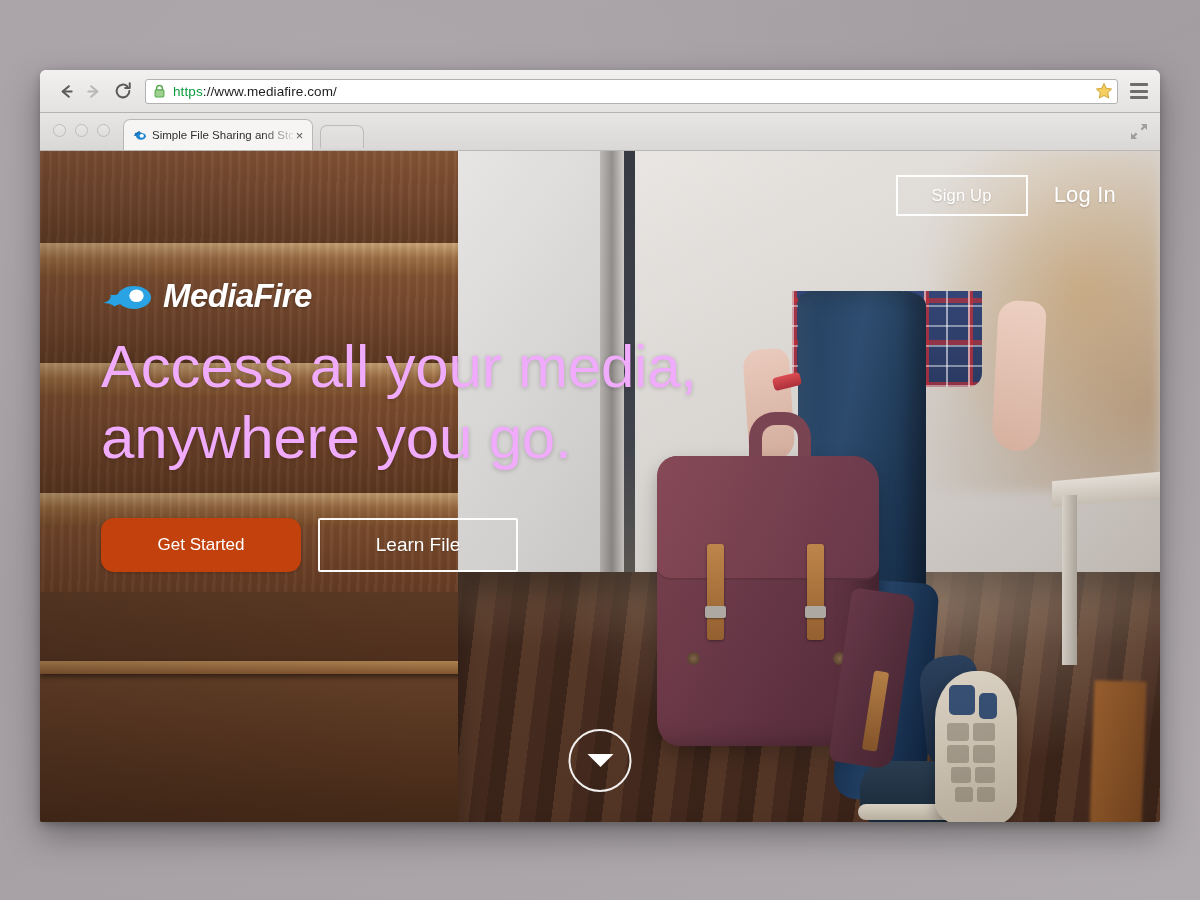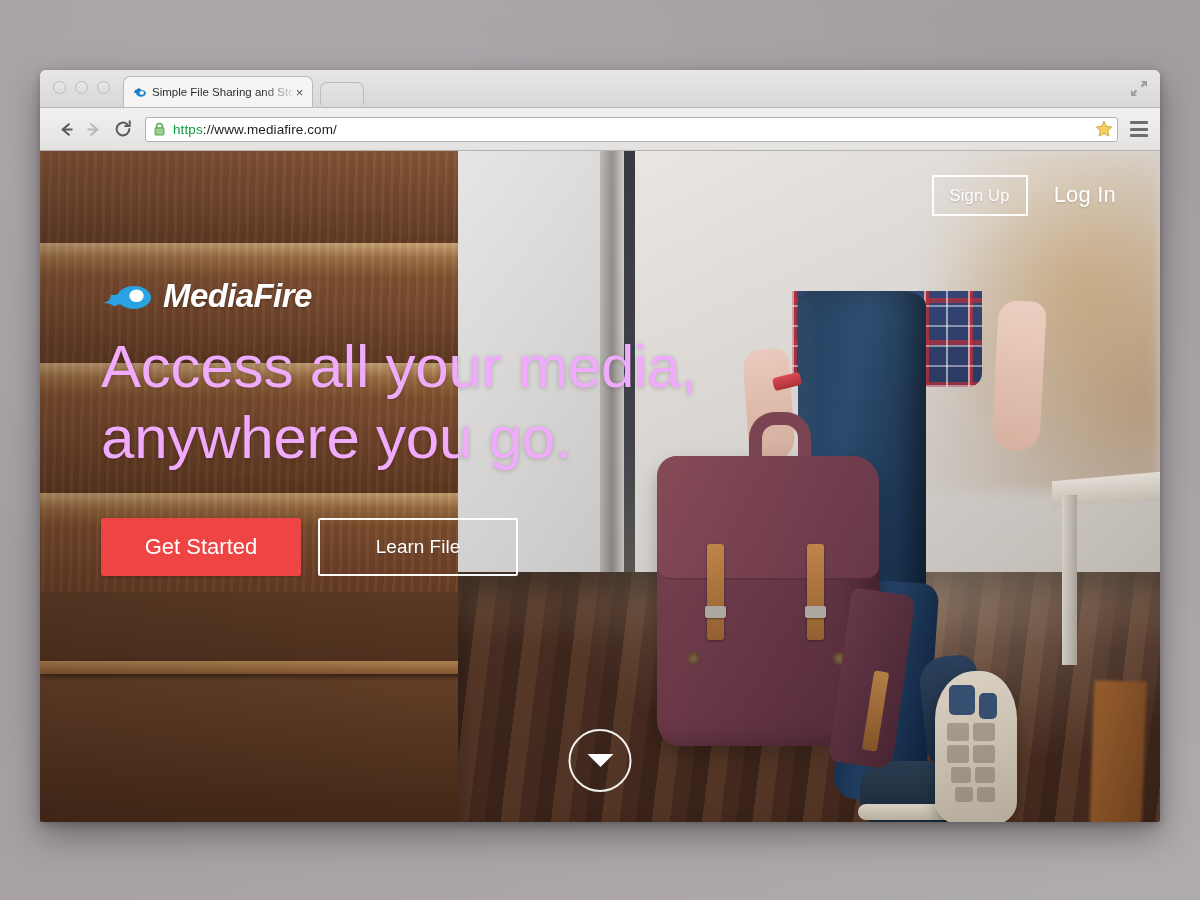--- a/index.html
+++ b/index.html
@@ -392,21 +392,21 @@
 
   
   #site-nav {
     position: absolute; right: 22px; top: 22px;
     display: flex; align-items: center; gap: 4px;
     z-index: 5;
   }
   #signup-button {
     color: #ffffff;
     font-size: 16.5px;
-    padding: 9px 16px;
+    padding: 9px 34px;
     border: 2px solid rgba(255,255,255,.95);
     background: transparent;
     letter-spacing: .2px;
     cursor: pointer;
     text-shadow: 0 1px 2px rgba(0,0,0,.18);
   }
   #login-link {
     color: #ffffff;
     font-size: 22px;
     padding: 9px 22px;
@@ -438,28 +438,28 @@
     color: #f0abfc;
     font-weight: 300;
     margin: 0 0 44px 0;
     letter-spacing: -.2px;
     text-shadow: 0 1px 5px rgba(0,0,0,.22);
     max-width: 660px;
   }
   #hero-headline .line { display: block; }
   #hero-actions { display: flex; gap: 17px; }
   #get-started-button {
-    background: #ef4444;
+    background: #c2410c;
     color: #ffffff;
-    font-size: 22px;
+    font-size: 17px;
     padding: 16px 0;
     width: 200px;
     text-align: center;
     border: none;
-    border-radius: 2px;
+    border-radius: 13px;
     cursor: pointer;
     box-shadow: 0 1px 3px rgba(0,0,0,.2);
   }
   #learn-more-button {
     background: transparent;
     color: #ffffff;
     font-size: 19px;
     padding: 14px 0;
     width: 200px;
     text-align: center;
@@ -482,50 +482,20 @@
     width: 0; height: 0;
     border-left: 13px solid transparent;
     border-right: 13px solid transparent;
     border-top: 13px solid #ffffff;
   }
 </style>
 </head>
 <body>
 
 <div id="browser-window">
-
-  <div id="tab-strip">
-
-    <div id="traffic-lights">
-      <span class="traffic-light"></span>
-      <span class="traffic-light"></span>
-      <span class="traffic-light"></span>
-    </div>
-
-    <div id="browser-tab">
-      <span id="tab-favicon">
-        <svg viewBox="0 0 16 16" width="15" height="15" aria-hidden="true">
-          <path d="M1 8.6c1.6-.6 2.4-1.9 2.1-3.2C5 5 6.6 4.2 7.6 3c.4 1.3 1.5 1.9 2.8 2.1-.9.8-1.3 1.8-1.2 2.9C7.6 7.6 6.3 8 5.4 8.9 4.2 8.3 2.6 8.2 1 8.6z" fill="#1a6fb5"></path>
-          <ellipse cx="9.6" cy="8.8" rx="5.2" ry="3.6" fill="#1f86cf"></ellipse>
-          <ellipse cx="10.4" cy="8.3" rx="2.3" ry="2.0" fill="#ffffff"></ellipse>
-        </svg>
-      </span>
-      <span id="tab-title">Simple File Sharing and Sto</span>
-      <span id="tab-close">×</span>
-    </div>
-
-    <div id="new-tab-button"></div>
-
-    <span id="window-maximize">
-      <svg viewBox="0 0 22 21" width="22" height="21" aria-hidden="true">
-        <path d="M13 3h6v6l-2.2-2.2-2.6 2.6-1.6-1.6 2.6-2.6z" fill="#777"></path>
-        <path d="M9 18H3v-6l2.2 2.2 2.6-2.6 1.6 1.6-2.6 2.6z" fill="#777"></path>
-      </svg>
-    </span>
-  </div>
 
   <div id="toolbar">
     <span class="nav-btn">
       <svg viewBox="0 0 22 22" width="21" height="21" aria-hidden="true">
         <path d="M14.5 5.5L8 11l6.5 5.5" fill="none" stroke="#5b5a58" stroke-width="2.2" stroke-linecap="round" stroke-linejoin="round"></path>
         <path d="M8.4 11h9" stroke="#5b5a58" stroke-width="2.2" stroke-linecap="round"></path>
       </svg>
     </span>
     <span class="nav-btn">
       <svg viewBox="0 0 22 22" width="21" height="21" aria-hidden="true">
@@ -552,20 +522,50 @@
         <svg viewBox="0 0 20 20" width="18" height="18" aria-hidden="true">
           <path d="M10 1.6l2.6 5.4 5.9.8-4.3 4.1 1.1 5.9L10 15l-5.3 2.8 1.1-5.9L1.5 7.8l5.9-.8z" fill="#f4ce5e" stroke="#c9a233" stroke-width="1"></path>
         </svg>
       </span>
     </div>
 
     <span id="menu-button">
       <i></i>
       <i></i>
       <i></i>
+    </span>
+  </div>
+
+  <div id="tab-strip">
+
+    <div id="traffic-lights">
+      <span class="traffic-light"></span>
+      <span class="traffic-light"></span>
+      <span class="traffic-light"></span>
+    </div>
+
+    <div id="browser-tab">
+      <span id="tab-favicon">
+        <svg viewBox="0 0 16 16" width="15" height="15" aria-hidden="true">
+          <path d="M1 8.6c1.6-.6 2.4-1.9 2.1-3.2C5 5 6.6 4.2 7.6 3c.4 1.3 1.5 1.9 2.8 2.1-.9.8-1.3 1.8-1.2 2.9C7.6 7.6 6.3 8 5.4 8.9 4.2 8.3 2.6 8.2 1 8.6z" fill="#1a6fb5"></path>
+          <ellipse cx="9.6" cy="8.8" rx="5.2" ry="3.6" fill="#1f86cf"></ellipse>
+          <ellipse cx="10.4" cy="8.3" rx="2.3" ry="2.0" fill="#ffffff"></ellipse>
+        </svg>
+      </span>
+      <span id="tab-title">Simple File Sharing and Sto</span>
+      <span id="tab-close">×</span>
+    </div>
+
+    <div id="new-tab-button"></div>
+
+    <span id="window-maximize">
+      <svg viewBox="0 0 22 21" width="22" height="21" aria-hidden="true">
+        <path d="M13 3h6v6l-2.2-2.2-2.6 2.6-1.6-1.6 2.6-2.6z" fill="#777"></path>
+        <path d="M9 18H3v-6l2.2 2.2 2.6-2.6 1.6 1.6-2.6 2.6z" fill="#777"></path>
+      </svg>
     </span>
   </div>
 
   <div id="page-viewport">
 
     <div id="hero-photo">
       <div class="stairs">
         <div class="stair-step" style="top:0px">
             <div class="riser" style="height:92px"></div>
             <div class="tread"></div>

